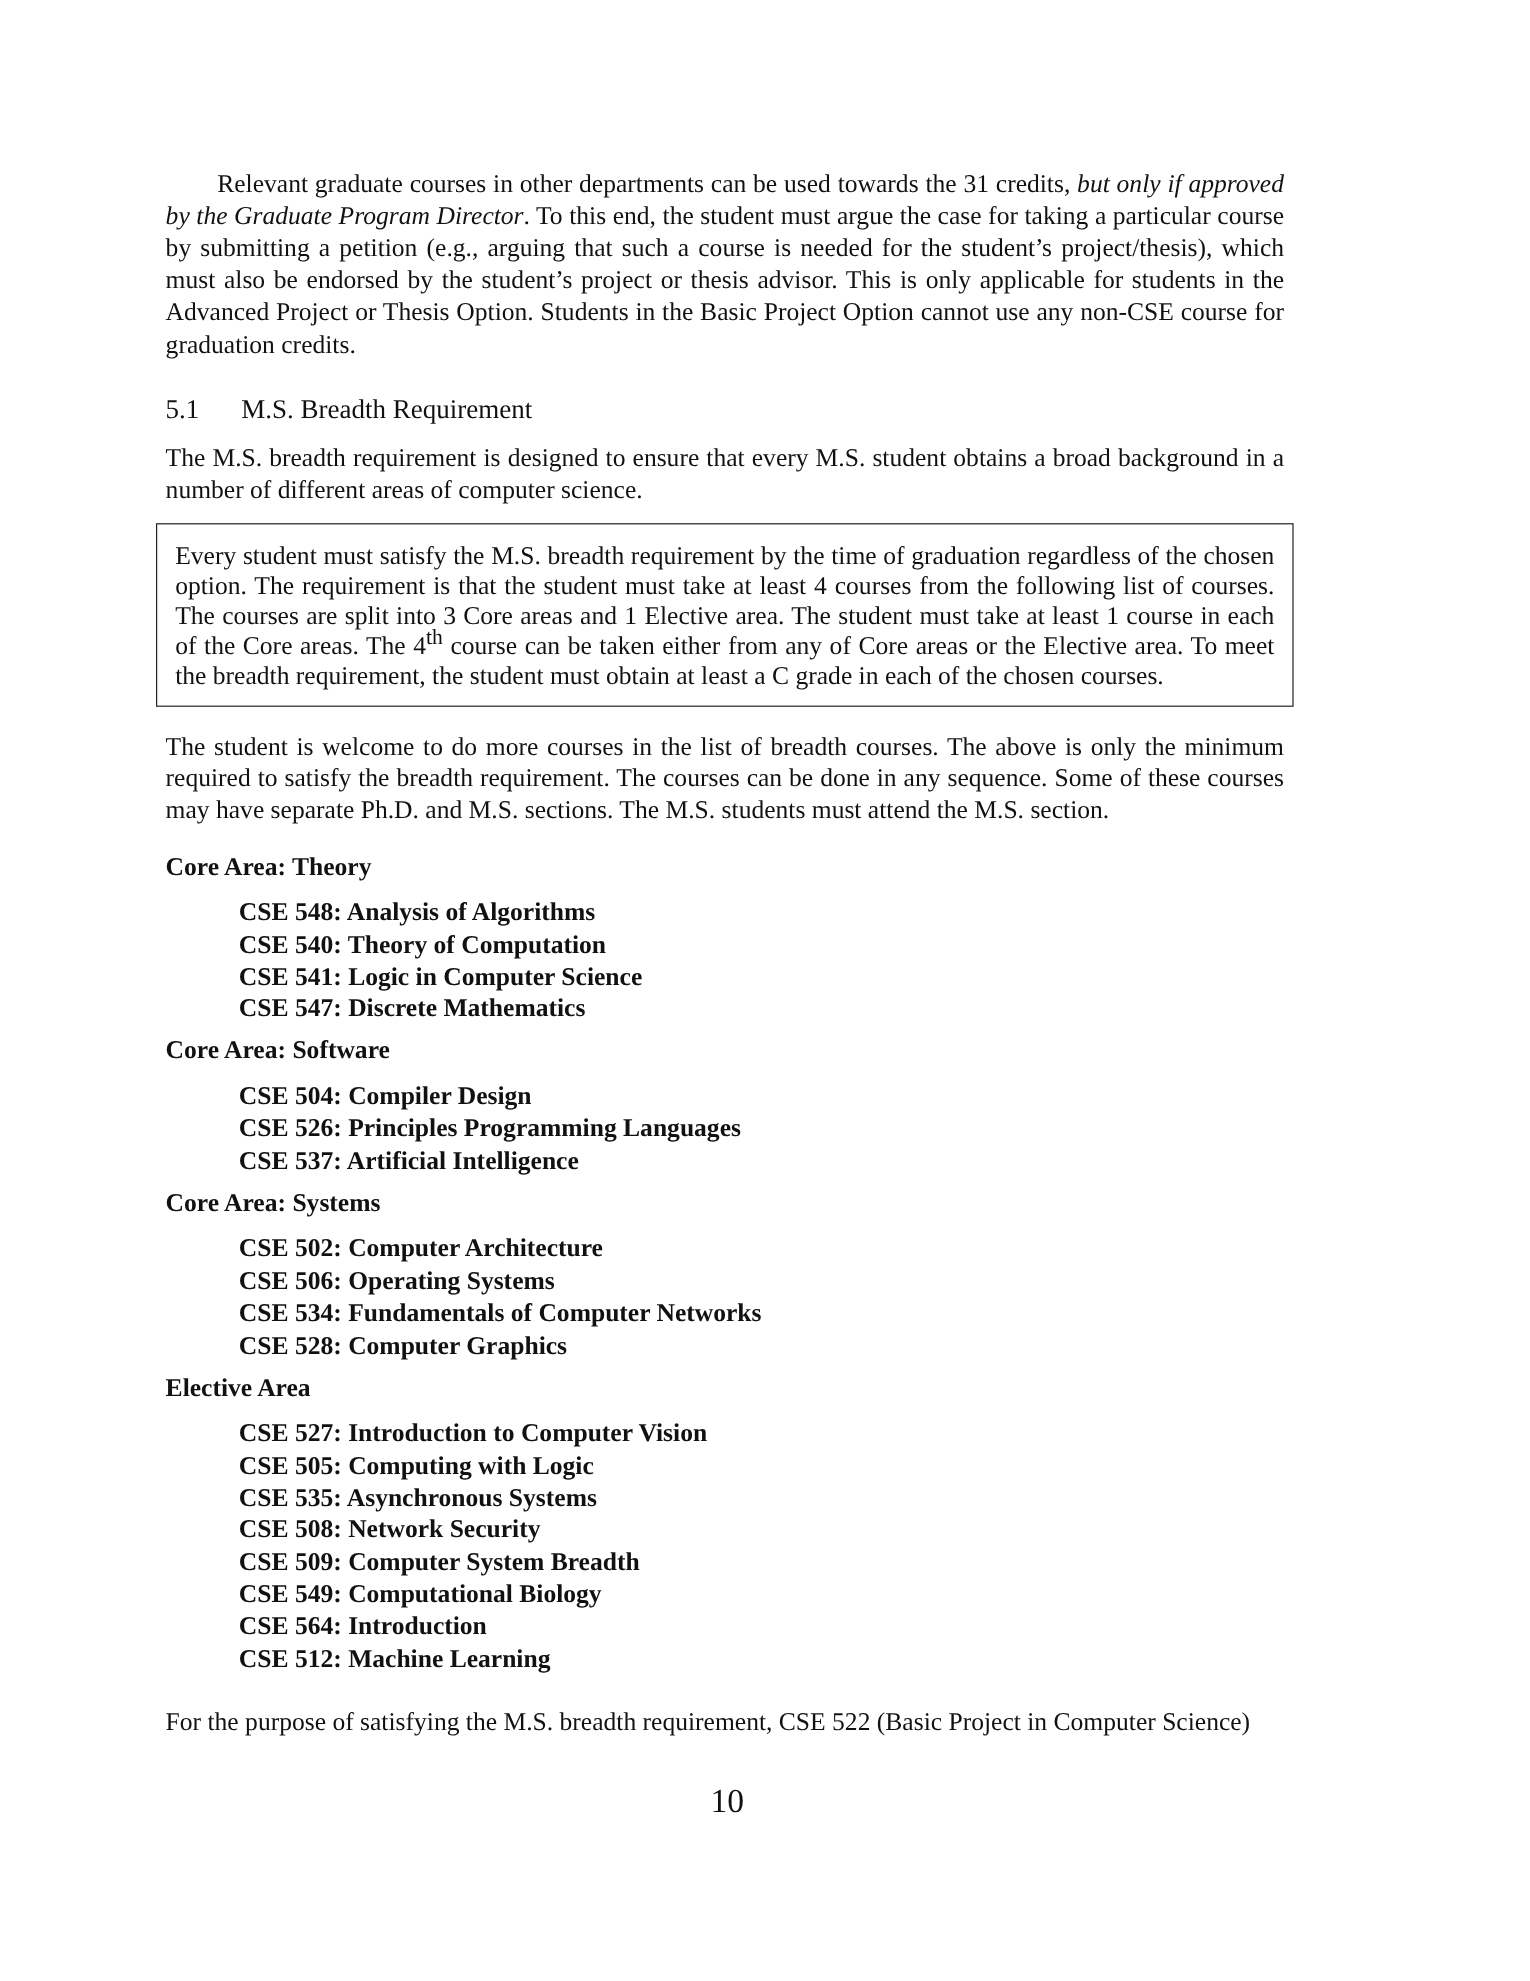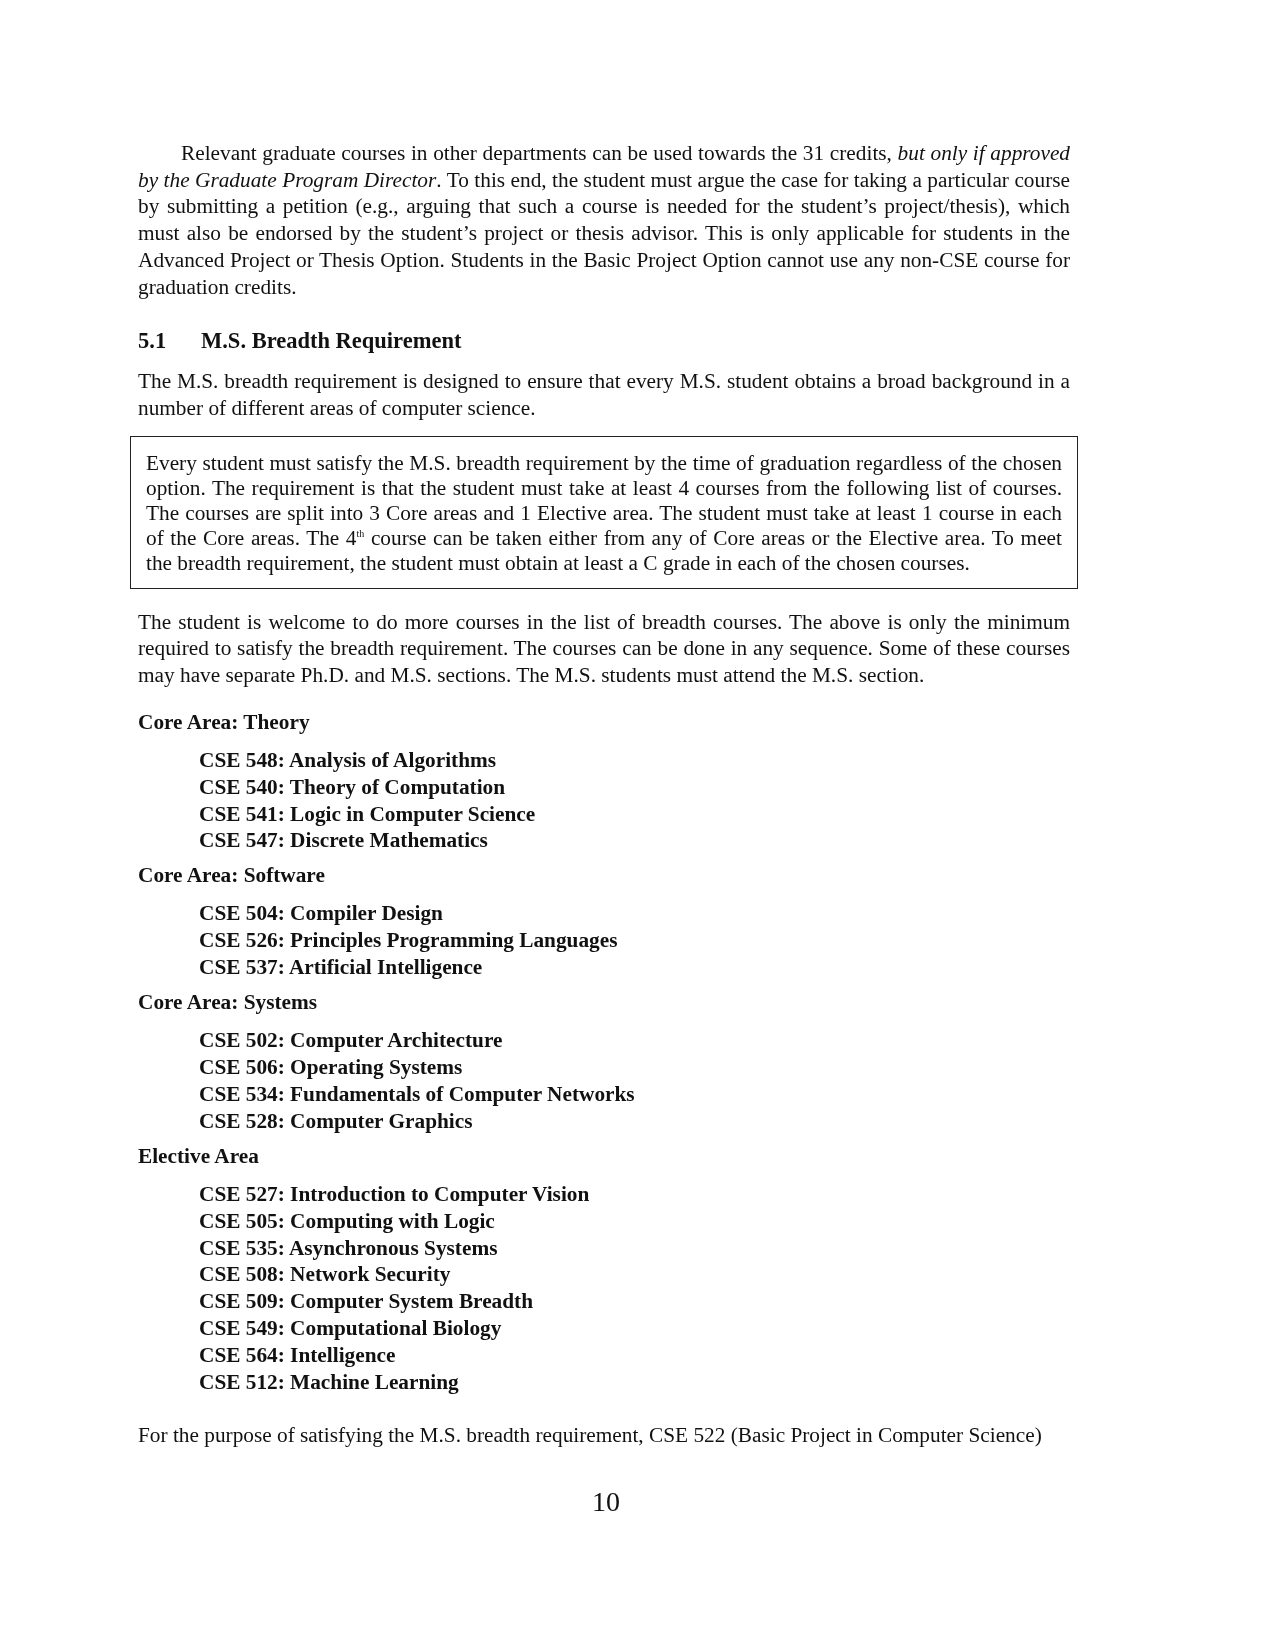--- a/index.html
+++ b/index.html
@@ -1,25 +1,25 @@
 <!DOCTYPE html>
 <html><head>
 <meta charset="utf-8">
 <style>
   html, body { margin: 0; padding: 0; background: #ffffff; }
   body { width: 1275px; height: 1651px; position: relative; overflow: hidden;
          font-family: "Liberation Serif", serif; color: #111; font-size: 21.3px; }
   .page { position: absolute; left: 138px; top: 140px; width: 932px; }
   p { margin: 0; line-height: 26.7px; text-align: justify; }
   .indent { text-indent: 43px; }
-  .heading { font-weight: bold; font-size: 22.5px; margin-top: 28px; margin-bottom: 14px; display: flex; }
+  .heading { font-weight: normal; font-size: 22.5px; margin-top: 28px; margin-bottom: 14px; display: flex; }
   .heading .num { width: 63px; }
   .box { border: 1.3px solid #222; margin: 14px -8px 0 -8px; padding: 14px 15px 12px 15px; }
   .box p { line-height: 25px; }
-  sup { font-size: 10px; line-height: 0; }
+  sup { font-size: 18px; line-height: 0; }
   .p3 { margin-top: 20px; }
   .area-title { font-weight: bold; margin-top: 8px; line-height: 26px; }
   .area-title.first { margin-top: 20px; }
   ul.courses { list-style: none; margin: 12px 0 4px 61px; padding: 0; font-weight: bold; }
   ul.courses li { line-height: 26.9px; }
   .final { margin-top: 26px; }
   .page-num { position: absolute; top: 1486px; left: 0; width: 1212px; text-align: center; font-size: 28px; }
 </style>
 </head>
 <body>
@@ -63,21 +63,21 @@
         <li>CSE 528: Computer Graphics</li>
       </ul>
       <div class="area-title">Elective Area</div>
       <ul class="courses">
         <li>CSE 527: Introduction to Computer Vision</li>
         <li>CSE 505: Computing with Logic</li>
         <li>CSE 535: Asynchronous Systems</li>
         <li>CSE 508: Network Security</li>
         <li>CSE 509: Computer System Breadth</li>
         <li>CSE 549: Computational Biology</li>
-        <li>CSE 564: Intelligence</li>
+        <li>CSE 564: Introduction</li>
         <li>CSE 512: Machine Learning</li>
       </ul>
     </div>
 
   <p class="final">For the purpose of satisfying the M.S. breadth requirement, CSE 522 (Basic Project in Computer Science)</p>
 </div>
 
 <div class="page-num">10</div>
 
 </body></html>

